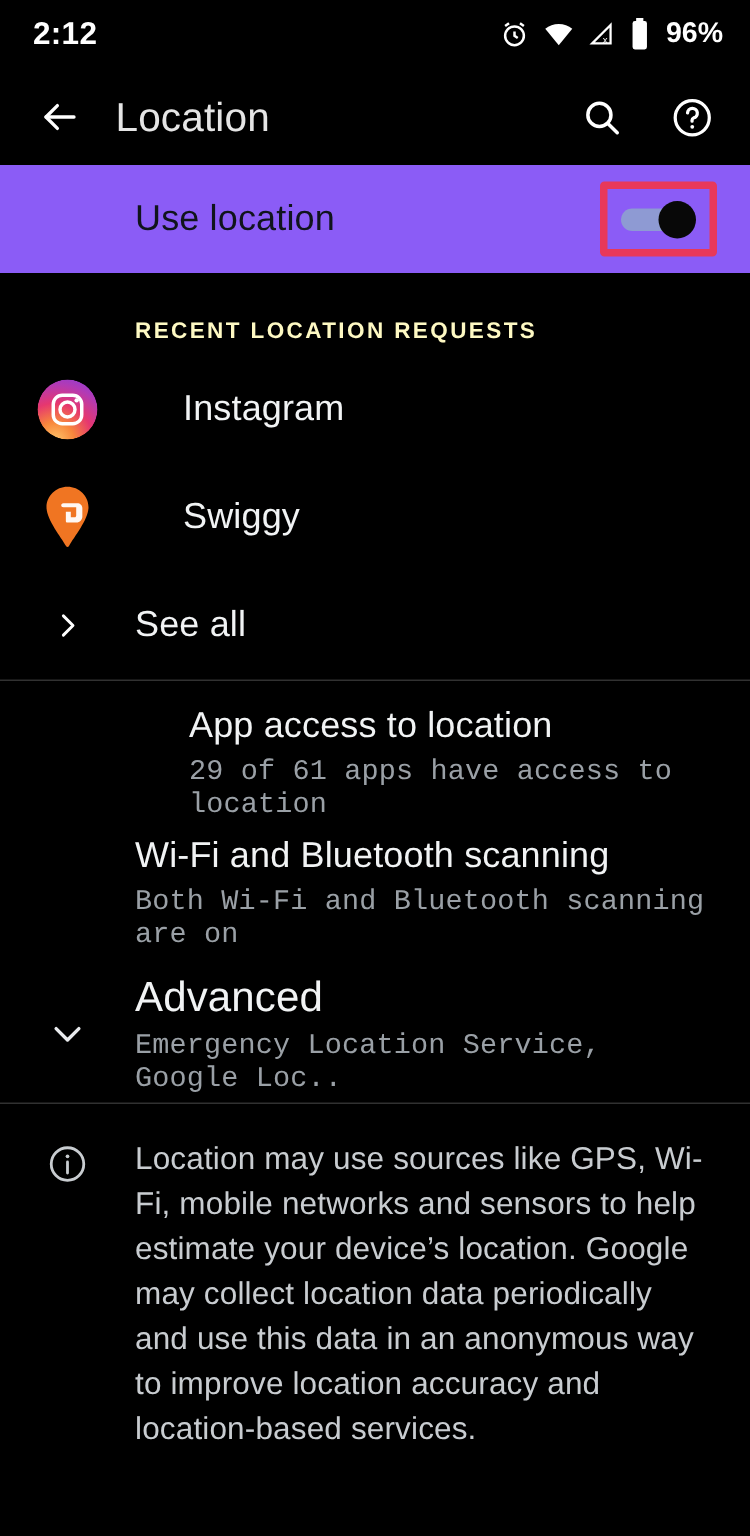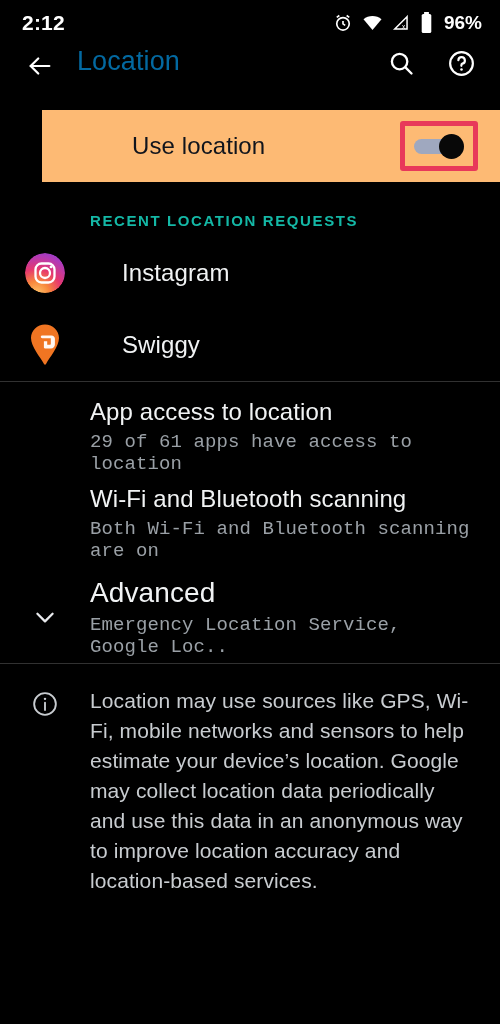--- a/index.html
+++ b/index.html
@@ -15,21 +15,21 @@
   .statusbar {
     height:46px; display:flex; align-items:center;
     padding:0 18px 0 22px; color:#fff;
   }
   .status-time { font-size:21px; font-weight:bold; letter-spacing:.2px; }
   .status-right { margin-left:auto; display:flex; align-items:center; gap:9px; }
   .status-right svg { display:block; }
   .status-batt { font-size:19px; font-weight:bold; margin-left:2px; }
 
   
-  .appbar { height:64px; display:flex; align-items:flex-start; padding:0 22px 0 20px; color:#0369a1; }
+  .appbar { height:64px; display:flex; align-items:center; padding:0 22px 0 20px; color:#e5e5e5; }
   .appbar .back { width:40px; height:40px; display:flex; align-items:center; justify-content:center; }
   .appbar .title { font-size:27px; margin-left:17px; letter-spacing:.1px; }
   .appbar .actions { margin-left:auto; display:flex; align-items:center; gap:26px; }
   .appbar .actions > div { width:34px; height:34px; display:flex; align-items:center; justify-content:center; }
 
   
   .use-location {
     position:relative; height:72px; display:flex; align-items:center;
     padding:0 22px 0 90px;
   }
@@ -47,21 +47,21 @@
     position:absolute; left:0; top:4px; width:46px; height:15px;
     background:#8ea5cd; border-radius:8px; opacity:.85;
   }
   .switch .thumb {
     position:absolute; right:0; top:-1px; width:25px; height:25px;
     background:#080808; border-radius:50%;
   }
 
   
   .section-header {
-    font-size:15px; color:#14b8a6; letter-spacing:1.6px;
+    font-size:15px; color:#fef9c3; letter-spacing:1.6px;
     padding:30px 0 8px 90px; font-weight:bold;
   }
   .row { display:flex; align-items:center; min-height:72px; padding:0 24px 0 0; }
   .row .lead { width:90px; display:flex; align-items:center; justify-content:center; flex:0 0 90px; }
   .row .texts { display:flex; flex-direction:column; justify-content:center; }
   .row .t1 { font-size:24px; color:#f1f3f4; letter-spacing:.1px; }
   .row .t2 { font-size:19px; color:#9aa0a6; margin-top:5px; letter-spacing:.1px;font-family:Liberation Mono, monospace; }
 
   .app-row { min-height:72px;gap:32px; }
   .app-icon { width:40px; height:40px; border-radius:50%; overflow:hidden; display:block; }
@@ -130,21 +130,21 @@
       <div>
         <svg width="29" height="29" viewBox="0 0 24 24" fill="none" stroke="#fff" stroke-width="1.8">
           <circle cx="12" cy="12" r="9.4"></circle>
           <path d="M9.4 9.3a2.7 2.7 0 1 1 3.3 2.8c-.6.2-.8.7-.8 1.3v.5" stroke-linecap="round"></path>
           <circle cx="12" cy="17" r="1.05" fill="#fff" stroke="none"></circle>
         </svg>
       </div>
     </div>
   </div>
 
-  <div class="use-location" style="background:#fdba74;margin-left:42px;">
+  <div class="use-location" style="background:#8b5cf6;">
     <div class="ul-label">Use location</div>
     <div class="toggle-wrap">
       <div class="toggle-box"></div>
       <div class="switch">
         <div class="track"></div>
         <div class="thumb"></div>
       </div>
     </div>
   </div>
 
@@ -179,24 +179,34 @@
         <path d="M20 1.5c-7.7 0-14 6.1-14 13.6 0 8.3 9.5 19.6 13 25.9.5.9 1.5.9 2 0 3.5-6.3 13-17.6 13-25.9 0-7.5-6.3-13.6-14-13.6z" fill="#F07522"></path>
         <path d="M26.5 12.5h-9.2c-2 0-2 2.7 0 2.7h8.5v5.6c0 .6-.4 1-1 1h-2.6v-3.6h-3.3v6.1c0 .6.4 1.1 1 1.1h6.1c2.2 0 3.9-1.8 3.9-4v-5.7c0-1.8-1.5-3.2-3.4-3.2z" fill="#fff" opacity="0.95"></path>
       </svg>
     </div>
     <div class="texts">
       <div class="t1">Swiggy</div>
     </div>
   </div>
 
 
+  <div class="row">
+    <div class="lead">
+      <svg width="22" height="26" viewBox="0 0 24 24" fill="none" stroke="#fff" stroke-width="2.1" stroke-linecap="round" stroke-linejoin="round">
+        <path d="M9 5l7 7-7 7"></path>
+      </svg>
+    </div>
+    <div class="texts">
+      <div class="t1">See all</div>
+    </div>
+  </div>
 
   <div class="divider"></div>
 
-  <div class="row pad-top-16" style="min-height:90px;">
+  <div class="row pad-top-16" style="min-height:90px;padding-left:36px;">
     <div class="lead"></div>
     <div class="texts">
       <div class="t1">App access to location</div>
       <div class="t2">29 of 61 apps have access to location</div>
     </div>
   </div>
 
   <div class="row" style="min-height:96px;">
     <div class="lead"></div>
     <div class="texts">

